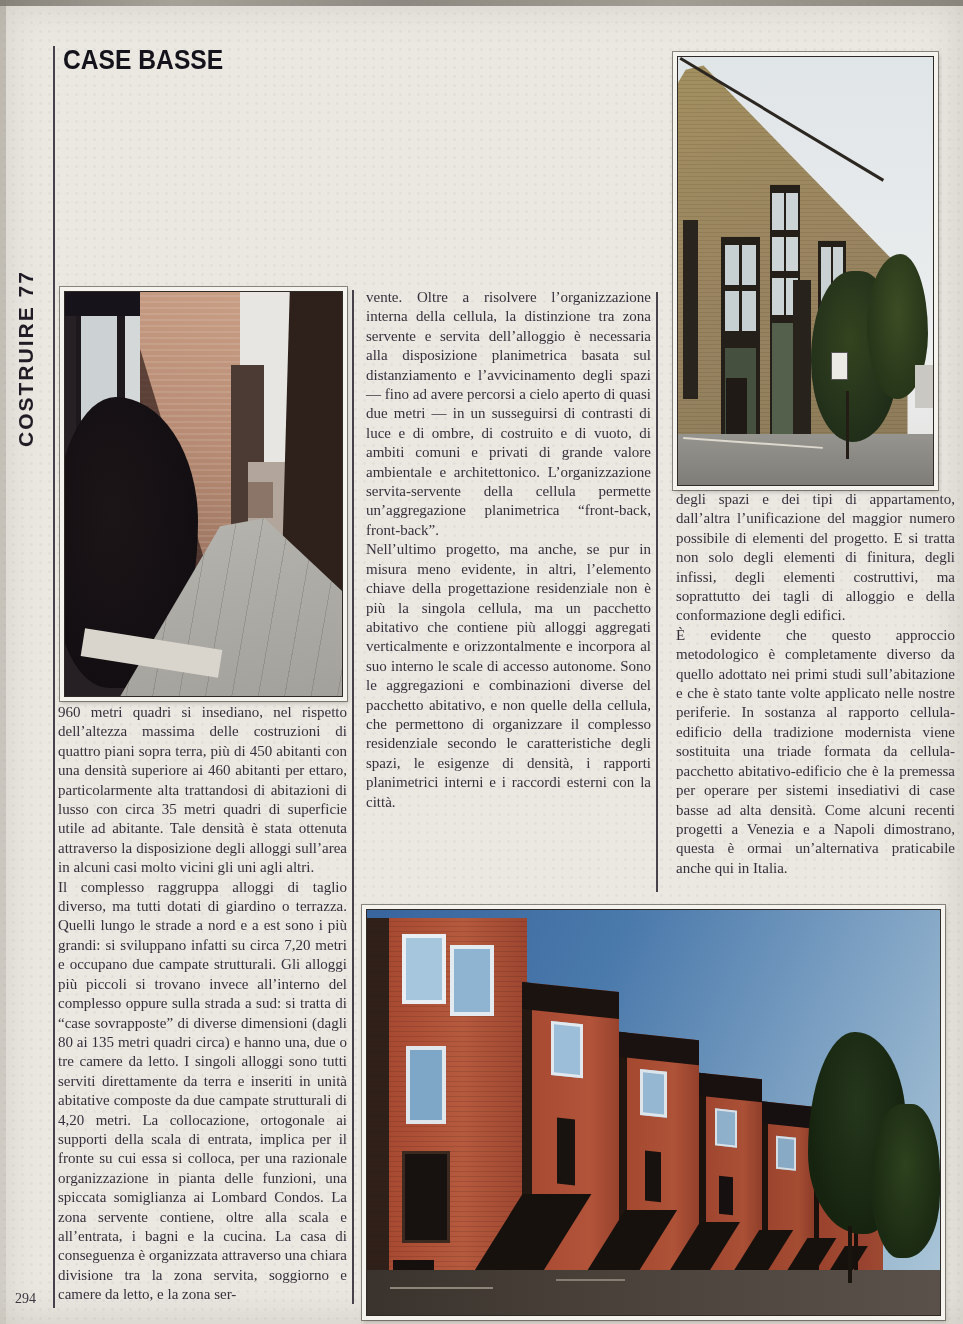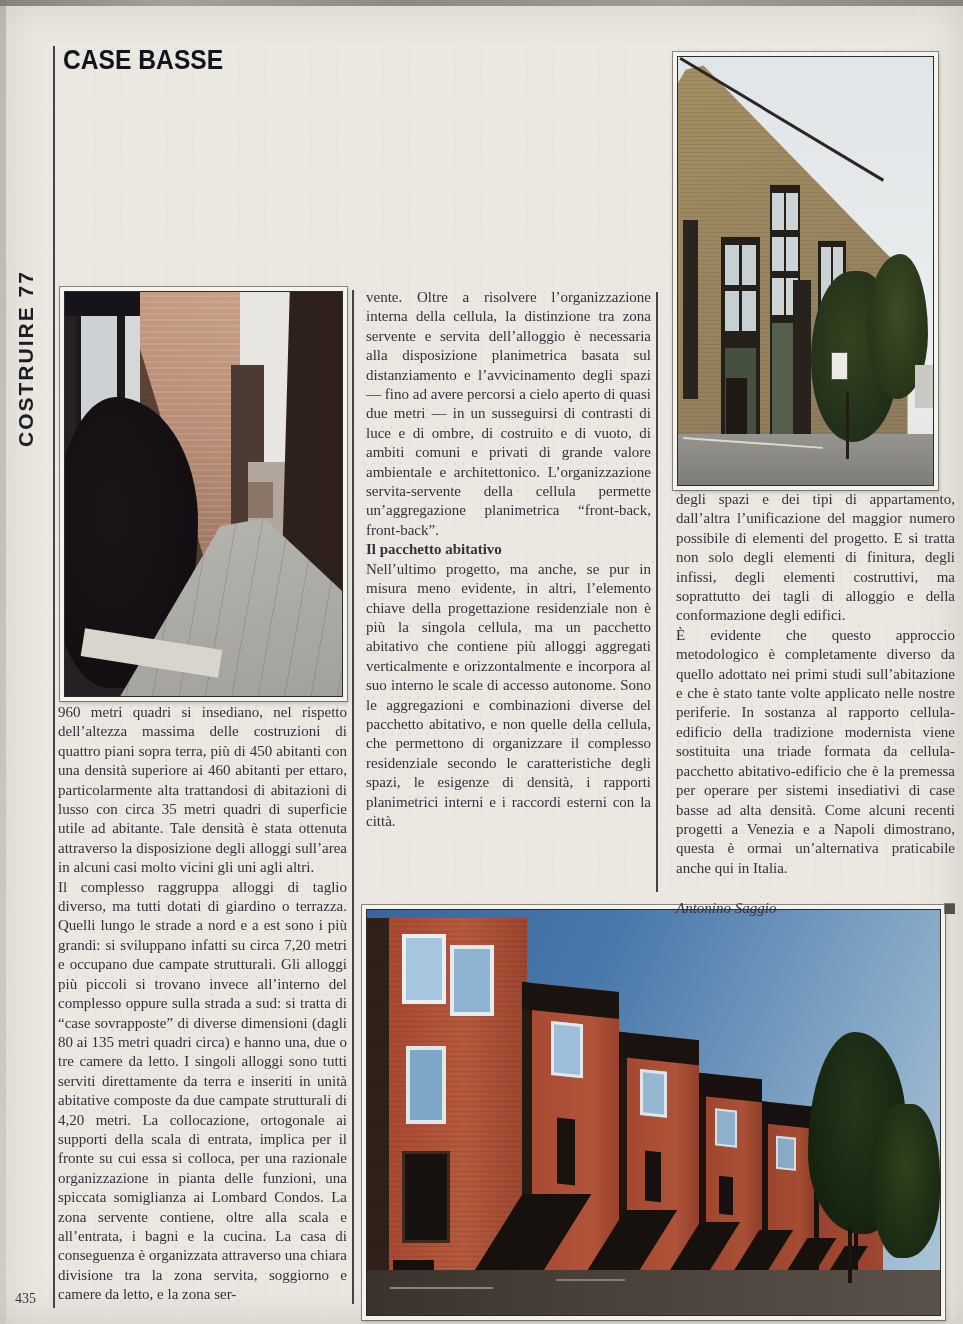--- a/index.html
+++ b/index.html
@@ -61,21 +61,21 @@
 
   <div class="scan-edge-top"></div>
   <div class="scan-edge-left"></div>
 
   <div class="vrule" id="rule-left"></div>
   <div class="vrule" id="rule-c12"></div>
   <div class="vrule" id="rule-c23"></div>
 
   <div id="title">CASE BASSE</div>
   <div id="masthead">COSTRUIRE 77</div>
-  <div id="pagenum">435</div>
+  <div id="pagenum">294</div>
 
   <div class="photo" style="left:60px;top:287px;width:277px;height:404px;">
     <div class="inner" style="background:#d4d2ce;">
       <div class="ly" style="left:50%;top:0;width:50%;height:52%;background:#e7e6e2;"></div>
 
       <div class="ly" style="left:0;top:0;width:40%;height:100%;background:#262024;"></div>
       <div class="ly" style="left:4%;top:2%;width:13%;height:30%;background:#ccd1d3;border:5px solid #1d181b;"></div>
       <div class="ly" style="left:20%;top:4%;width:15%;height:26%;background:#d4d8d9;border:5px solid #1d181b;"></div>
       <div class="ly" style="left:0;top:0;width:38%;height:6%;background:#17131a;"></div>
 
@@ -202,26 +202,21 @@
   </div>
 
 
   <div class="col" id="col1">
     <p>960 metri quadri si insediano, nel rispetto dell’altezza massima delle costruzioni di quattro piani sopra terra, più di 450 abitanti con una densità superiore ai 460 abitanti per ettaro, particolarmente alta trattandosi di abitazioni di lusso con circa 35 metri quadri di superficie utile ad abitante. Tale densità è stata ottenuta attraverso la disposizione degli alloggi sull’area in alcuni casi molto vicini gli uni agli altri.</p>
     <p>Il complesso raggruppa alloggi di taglio diverso, ma tutti dotati di giardino o terrazza. Quelli lungo le strade a nord e a est sono i più grandi: si sviluppano infatti su circa 7,20 metri e occupano due campate strutturali. Gli alloggi più piccoli si trovano invece all’interno del complesso oppure sulla strada a sud: si tratta di “case sovrapposte” di diverse dimensioni (dagli 80 ai 135 metri quadri circa) e hanno una, due o tre camere da letto. I singoli alloggi sono tutti serviti direttamente da terra e inseriti in unità abitative composte da due campate strutturali di 4,20 metri. La collocazione, ortogonale ai supporti della scala di entrata, implica per il fronte su cui essa si colloca, per una razionale organizzazione in pianta delle funzioni, una spiccata somiglianza ai Lombard Condos. La zona servente contiene, oltre alla scala e all’entrata, i bagni e la cucina. La casa di conseguenza è organizzata attraverso una chiara divisione tra la zona servita, soggiorno e camere da letto, e la zona ser-</p>
   </div>
 
   <div class="col" id="col2">
     <p>vente. Oltre a risolvere l’organizzazione interna della cellula, la distinzione tra zona servente e servita dell’alloggio è necessaria alla disposizione planimetrica basata sul distanziamento e l’avvicinamento degli spazi — fino ad avere percorsi a cielo aperto di quasi due metri — in un susseguirsi di contrasti di luce e di ombre, di costruito e di vuoto, di ambiti comuni e privati di grande valore ambientale e architettonico. L’organizzazione servita-servente della cellula permette un’aggregazione planimetrica “front-back, front-back”.</p>
-    <p class="subhead">Il pacchetto abitativo</p>
     <p>Nell’ultimo progetto, ma anche, se pur in misura meno evidente, in altri, l’elemento chiave della progettazione residenziale non è più la singola cellula, ma un pacchetto abitativo che contiene più alloggi aggregati verticalmente e orizzontalmente e incorpora al suo interno le scale di accesso autonome. Sono le aggregazioni e combinazioni diverse del pacchetto abitativo, e non quelle della cellula, che permettono di organizzare il complesso residenziale secondo le caratteristiche degli spazi, le esigenze di densità, i rapporti planimetrici interni e i raccordi esterni con la città.</p>
   </div>
 
   <div class="col" id="col3">
     <p>degli spazi e dei tipi di appartamento, dall’altra l’unificazione del maggior numero possibile di elementi del progetto. E si tratta non solo degli elementi di finitura, degli infissi, degli elementi costruttivi, ma soprattutto dei tagli di alloggio e della conformazione degli edifici.</p>
     <p>È evidente che questo approccio metodologico è completamente diverso da quello adottato nei primi studi sull’abitazione e che è stato tante volte applicato nelle nostre periferie. In sostanza al rapporto cellula-edificio della tradizione modernista viene sostituita una triade formata da cellula-pacchetto abitativo-edificio che è la premessa per operare per sistemi insediativi di case basse ad alta densità. Come alcuni recenti progetti a Venezia e a Napoli dimostrano, questa è ormai un’alternativa praticabile anche qui in Italia.</p>
-    <div id="author-line">
-      <span>Antonino Saggio</span>
-      <div id="end-mark"></div>
-    </div>
   </div>
 
 </div>
 
 </body></html>

